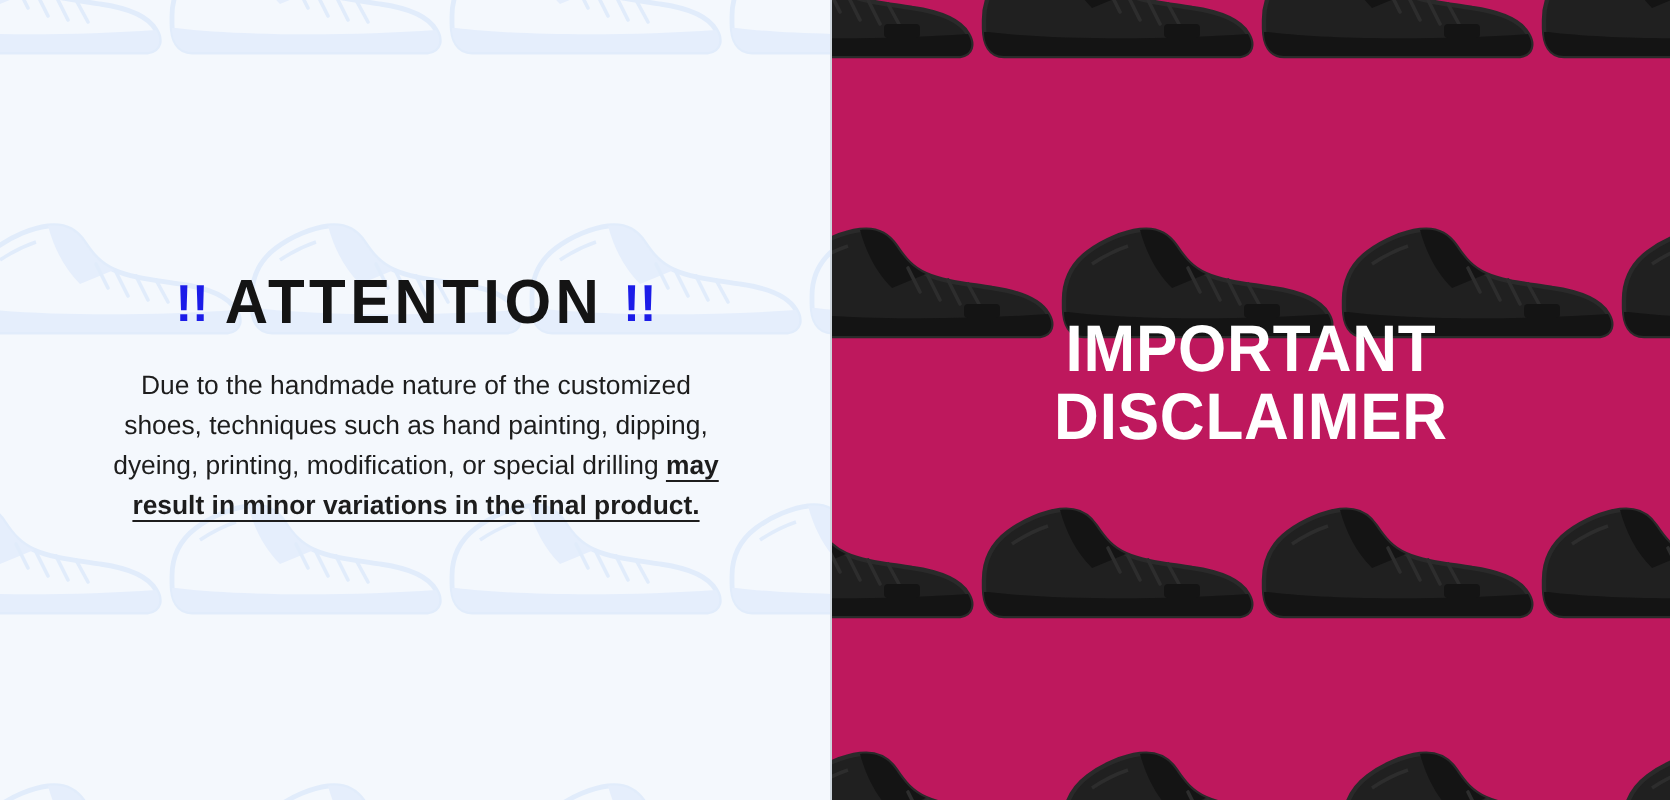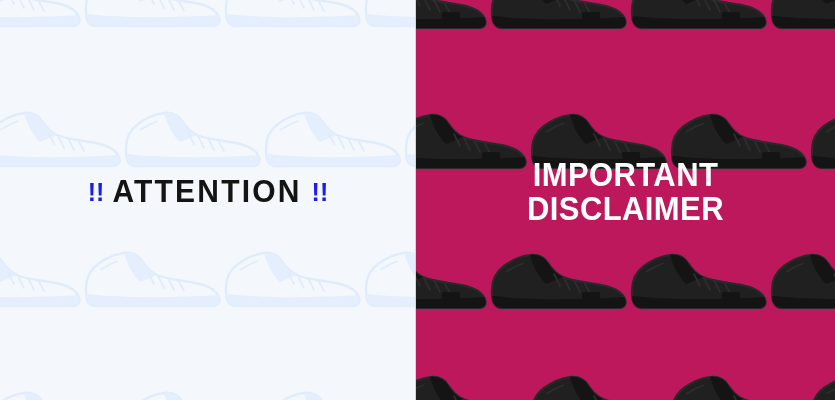--- a/index.html
+++ b/index.html
@@ -177,20 +177,21 @@
           <use href="#sneaker-left" x="260" y="388"></use>
           <use href="#sneaker-left" x="400" y="388"></use>
         </g>
       </svg>
     </div>
 
     <div class="content">
       <h2 class="heading-attention">
         <span class="bangs bang-left">!!</span><span>ATTENTION</span><span class="bangs bang-right">!!</span>
       </h2>
+      <p class="body-left"><span>Due to the handmade nature of the customized shoes, techniques such as hand painting, dipping, dyeing, printing, modification, or special drilling </span><span class="emph">may result in minor variations in the final product.</span></p>
     </div>
   </section>
 
   <section class="panel-right">
 
     <div class="pattern-layer">
       <svg viewBox="0 0 419 400" preserveAspectRatio="xMidYMid slice" aria-hidden="true">
         <defs>
           <g id="sneaker-right">
             <path d="M6 40 C6 30 10 22 18 16 C26 10 36 6 44 5 C52 4 58 7 62 13

